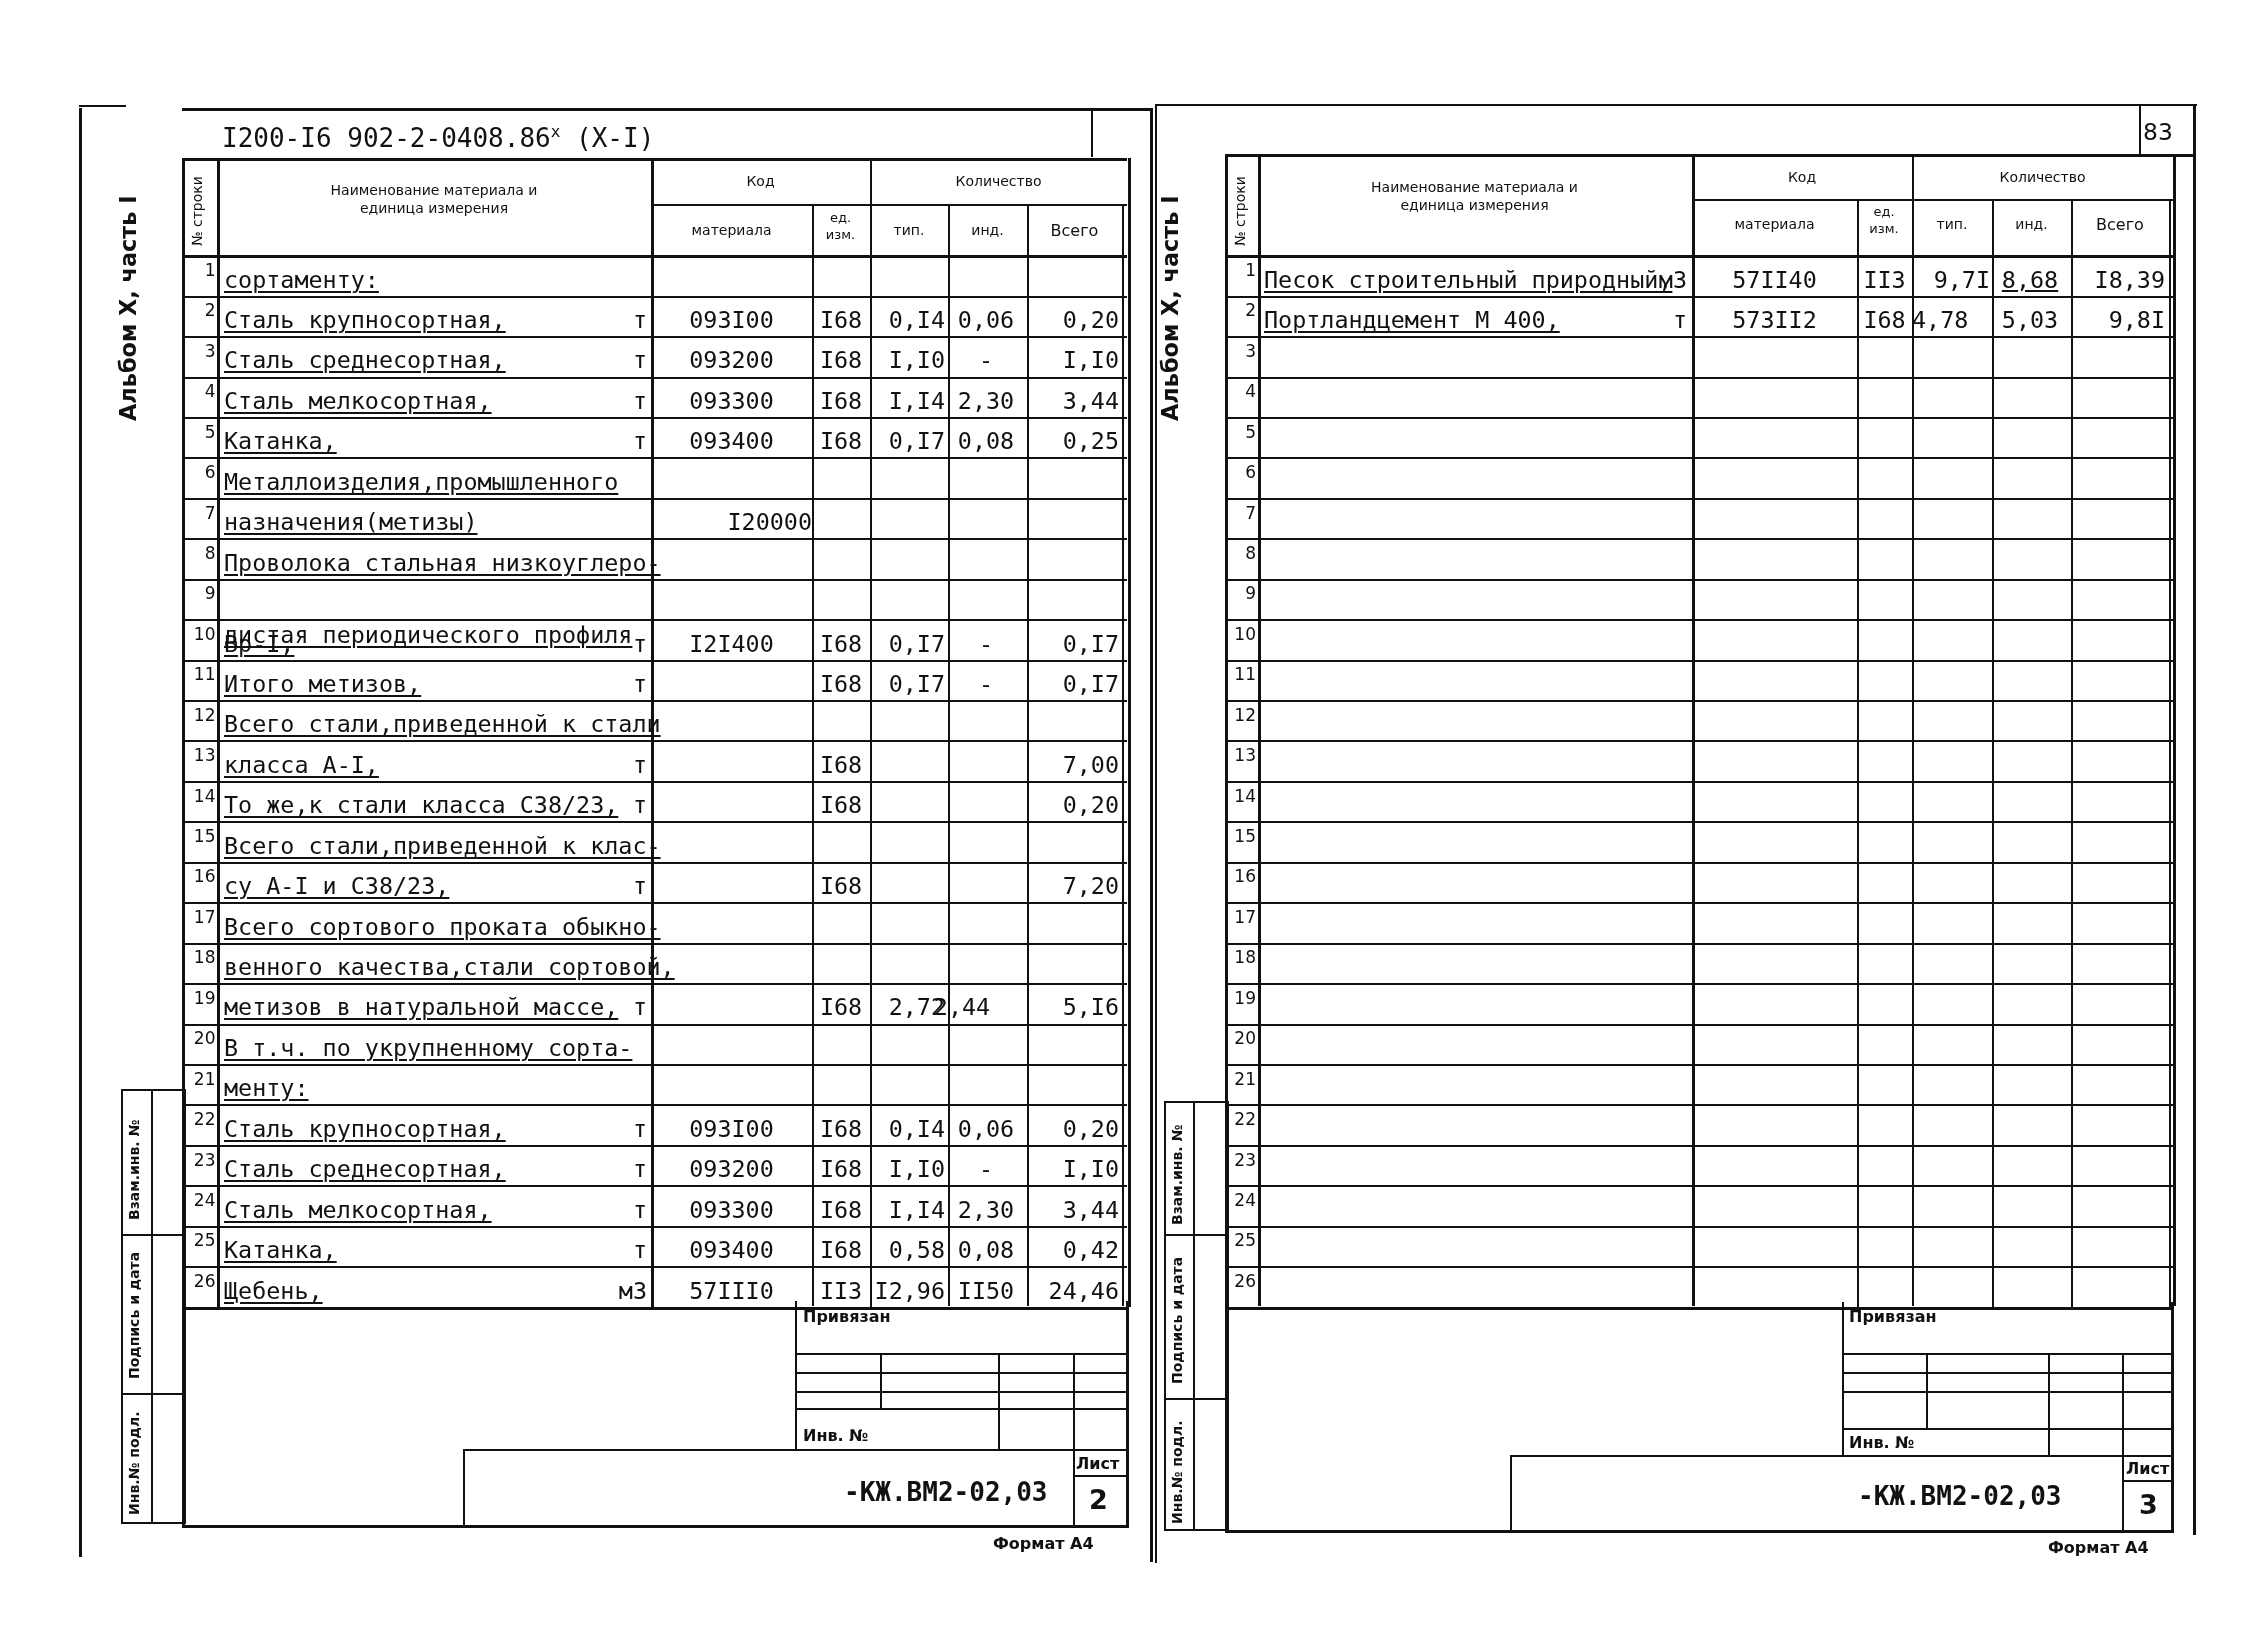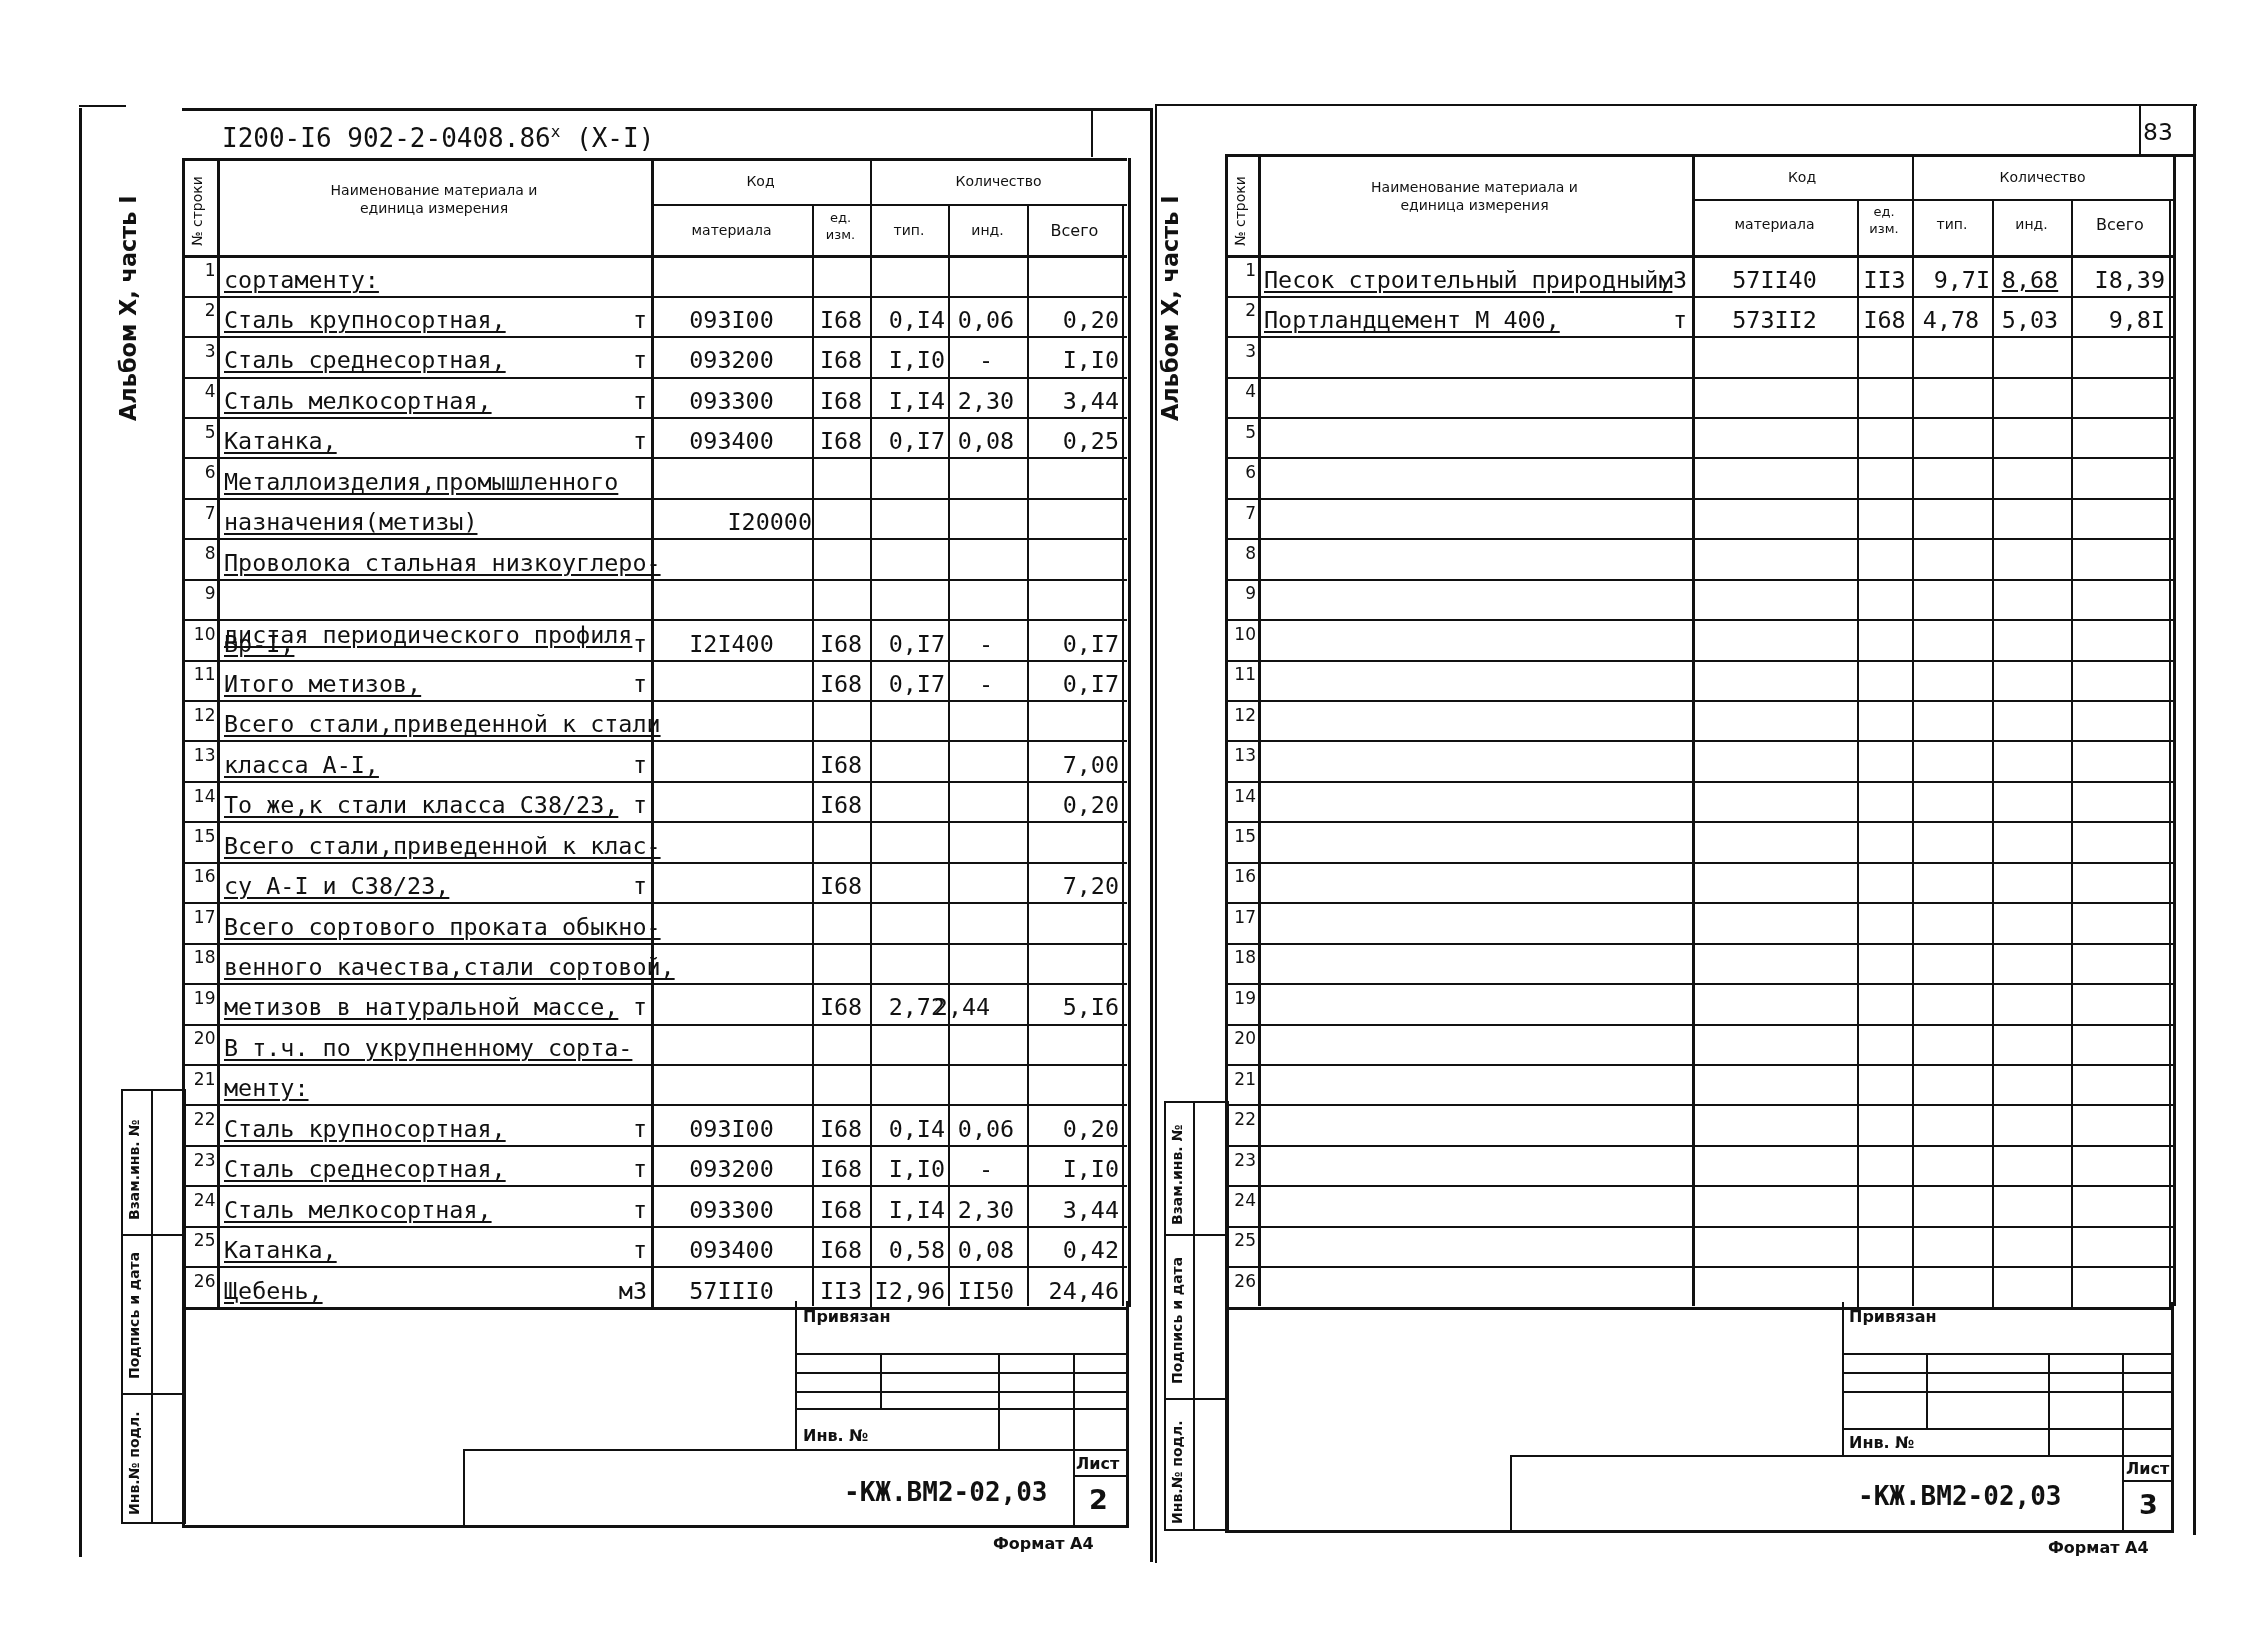--- a/index.html
+++ b/index.html
@@ -360,21 +360,21 @@
       <div class="cell" style="left:1857px;top:269px;width:55px;text-align:center;">II3</div>
       <div class="cell" style="left:1912px;top:269px;width:78px;text-align:right;">9,7I</div>
       <div class="cell" style="left:1992px;top:269px;width:76px;text-align:center;text-decoration:underline;">8,68</div>
       <div class="cell" style="left:2071px;top:269px;width:94px;text-align:right;">I8,39</div>
       <div class="line" style="left:1225px;top:296px;width:948px;height:2.3px;"></div>
       <div class="rownum" style="left:1229px;top:300px;width:27px;text-align:right;">2</div>
       <div class="cell uline" style="left:1264px;top:309px;">Портландцемент  М 400,</div>
       <div class="cell" style="left:1654px;top:309px;width:33px;text-align:right;">т</div>
       <div class="cell" style="left:1692px;top:309px;width:165px;text-align:center;">573II2</div>
       <div class="cell" style="left:1857px;top:309px;width:55px;text-align:center;">I68</div>
-      <div class="cell" style="left:1912px;top:309px;width:78px;text-align:center;">4,78</div>
+      <div class="cell" style="left:1912px;top:309px;width:78px;text-align:left;">4,78</div>
       <div class="cell" style="left:1992px;top:309px;width:76px;text-align:center;">5,03</div>
       <div class="cell" style="left:2071px;top:309px;width:94px;text-align:right;">9,8I</div>
       <div class="line" style="left:1225px;top:336px;width:948px;height:2.3px;"></div>
       <div class="rownum" style="left:1229px;top:341px;width:27px;text-align:right;">3</div>
       <div class="cell" style="left:1264px;top:349px;"></div>
       <div class="cell" style="left:1654px;top:349px;width:33px;text-align:right;"></div>
       <div class="cell" style="left:1692px;top:349px;width:165px;text-align:center;"></div>
       <div class="cell" style="left:1857px;top:349px;width:55px;text-align:center;"></div>
       <div class="cell" style="left:1912px;top:349px;width:78px;text-align:right;"></div>
       <div class="cell" style="left:1992px;top:349px;width:76px;text-align:center;"></div>

